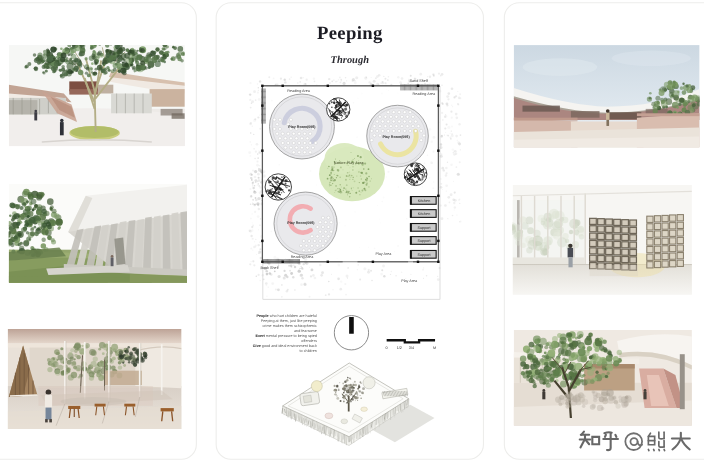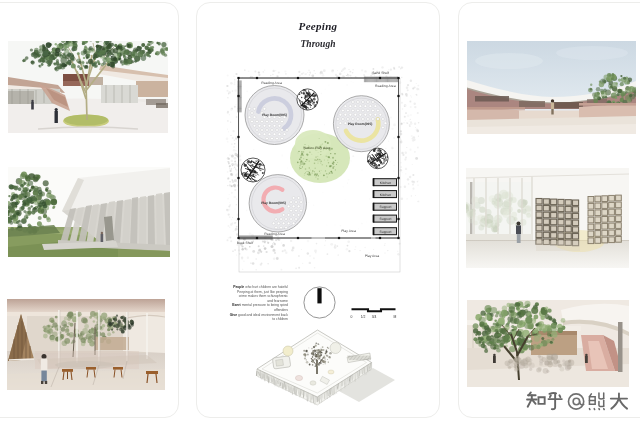--- a/index.html
+++ b/index.html
@@ -1569,24 +1569,24 @@
 <circle cx="97.2" cy="64.4" r="1.8" fill="#c0b8ae" opacity="0.47"></circle>
 <circle cx="102.7" cy="61.1" r="1.6" fill="#a69d90" opacity="0.54"></circle>
 <circle cx="102.2" cy="67.2" r="2.4" fill="#a69d90" opacity="0.30"></circle>
 <rect x="26" y="56" width="2.8" height="7" fill="#3f3a35"></rect>
       <circle cx="27.4" cy="55" r="1.3" fill="#3f3a35"></circle>
 <rect x="118" y="56" width="2.8" height="7" fill="#46413a"></rect>
       <circle cx="119.4" cy="55" r="1.3" fill="#46413a"></circle>
 </svg></div>
 
 <div class="abs" style="left:197px;top:20px;width:242px;text-align:center;
-     font-family:'Liberation Serif',serif;font-style:italic;font-weight:bold;
-     font-size:11px;color:#1c1c24;letter-spacing:0.3px;">Peeping</div>
-
-<div class="abs" style="left:197px;top:39px;width:242px;text-align:center;
+     font-family:'Liberation Serif',serif;font-weight:bold;
+     font-size:17px;color:#1c1c24;letter-spacing:0.3px;">Peeping</div>
+
+<div class="abs" style="left:197px;top:50px;width:242px;text-align:center;
      font-family:'Liberation Serif',serif;font-style:italic;font-weight:bold;
      font-size:9.5px;color:#2a2a30;">Through</div>
 
 <div class="abs" id="plan" style="left:225px;top:58px;width:200px;height:225px;"><svg width="200" height="225" viewBox="0 0 200 225" text-rendering="geometricPrecision">
 
 <g>
         <circle cx="9.0" cy="18.3" r="0.7" fill="#d8d8d8" opacity="0.25"></circle>
 <circle cx="3.1" cy="140.7" r="0.9" fill="#e0e0e0" opacity="0.21"></circle>
 <circle cx="3.0" cy="53.8" r="1.0" fill="#d8d8d8" opacity="0.45"></circle>
 <circle cx="9.7" cy="85.7" r="0.8" fill="#c6c6c6" opacity="0.48"></circle>

